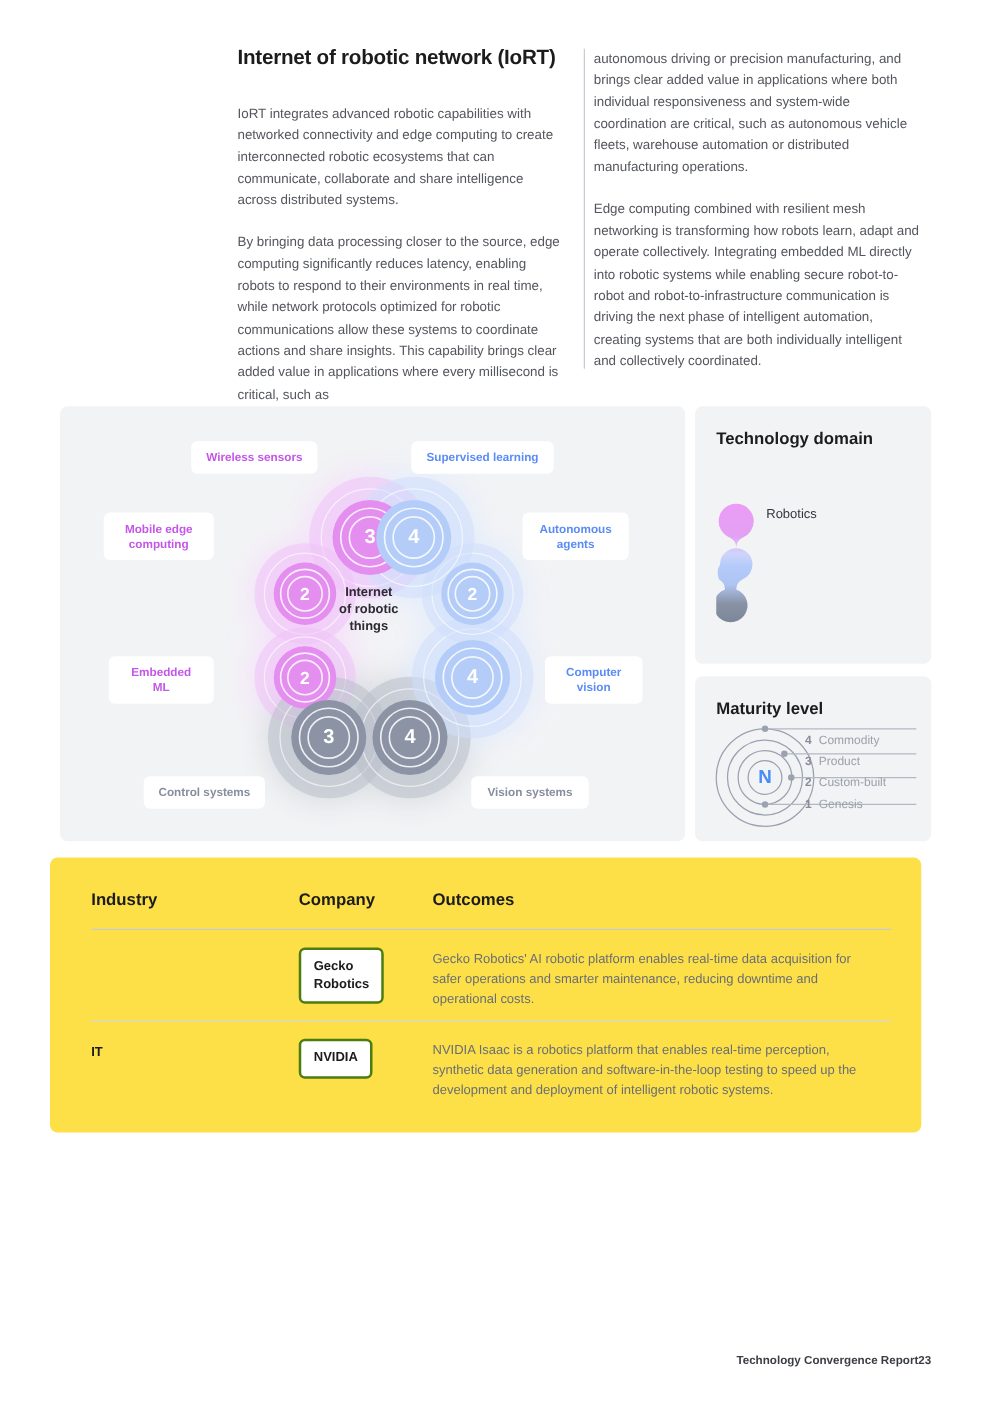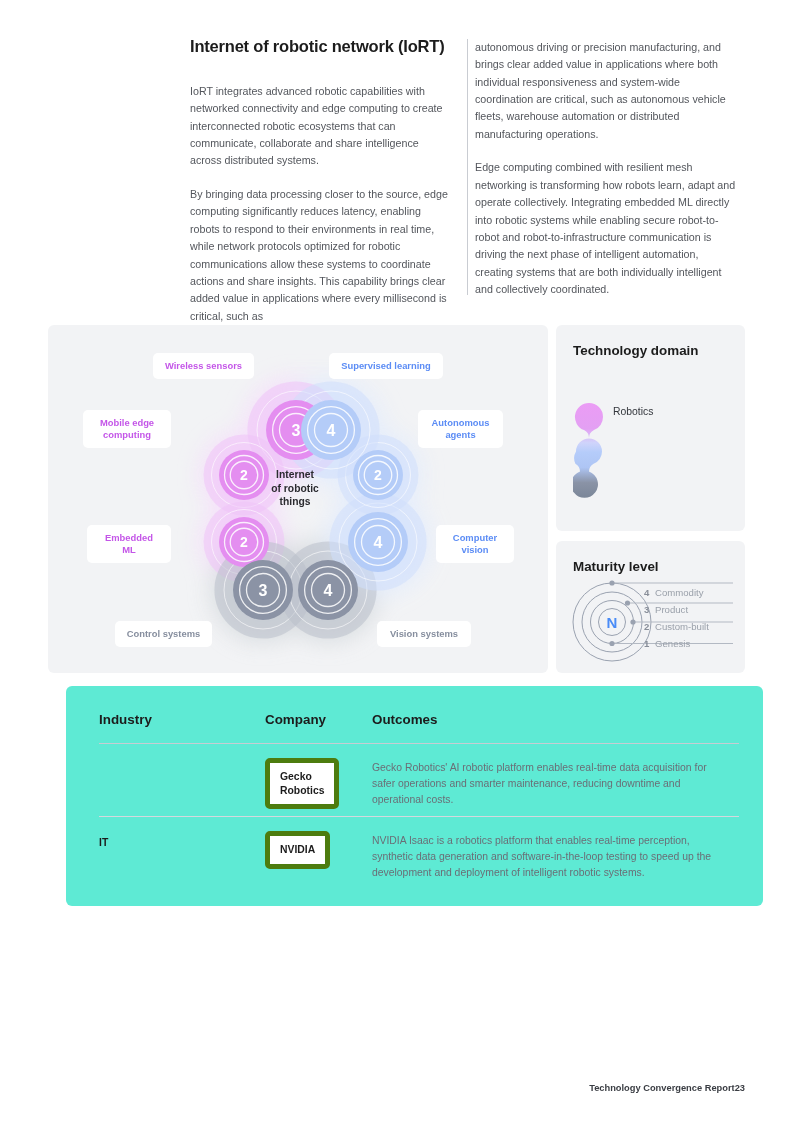--- a/index.html
+++ b/index.html
@@ -139,23 +139,23 @@
     font-size: 9.6px; font-weight: bold; color: #888e99;
   }
   .mat-row .mtxt {
     position: absolute; left: 11px; top: 1px;
     font-size: 9.6px; color: #9aa0aa; white-space: nowrap;
   }
 
   
   .table-card {
     position: absolute;
-    left: 66px; top: 686px;
+    left: 40px; top: 686px;
     width: 697px; height: 220px;
-    background: #5eead4;
+    background: #fde047;
     border-radius: 6px;
   }
   .tbl { position: absolute; left: 33px; top: 26px; width: 640px; }
   .tbl-head {
     position: relative;
     height: 32px;
     border-bottom: 1px solid #c8ccd2;
   }
   .th {
     position: absolute; top: 0;
@@ -171,21 +171,21 @@
   .tbl-row:last-child { border-bottom: none; }
   .td { position: absolute; }
   .td-industry {
     left: 0; top: 18px; width: 155px;
     font-size: 10.4px; font-weight: bold; color: #1c1c1c; line-height: 1.45;
   }
   .td-company { left: 166px; top: 14px; }
   .company-pill {
     display: inline-block;
     background: #ffffff;
-    border: 5px solid #4d7c0f;
+    border: 2px solid #4d7c0f;
     border-radius: 5px;
     padding: 7px 10px;
     font-size: 10.4px;
     font-weight: bold;
     color: #1c1c1c;
     line-height: 1.32;
     white-space: pre-line;
     text-align: left;
   }
   .td-outcome {

